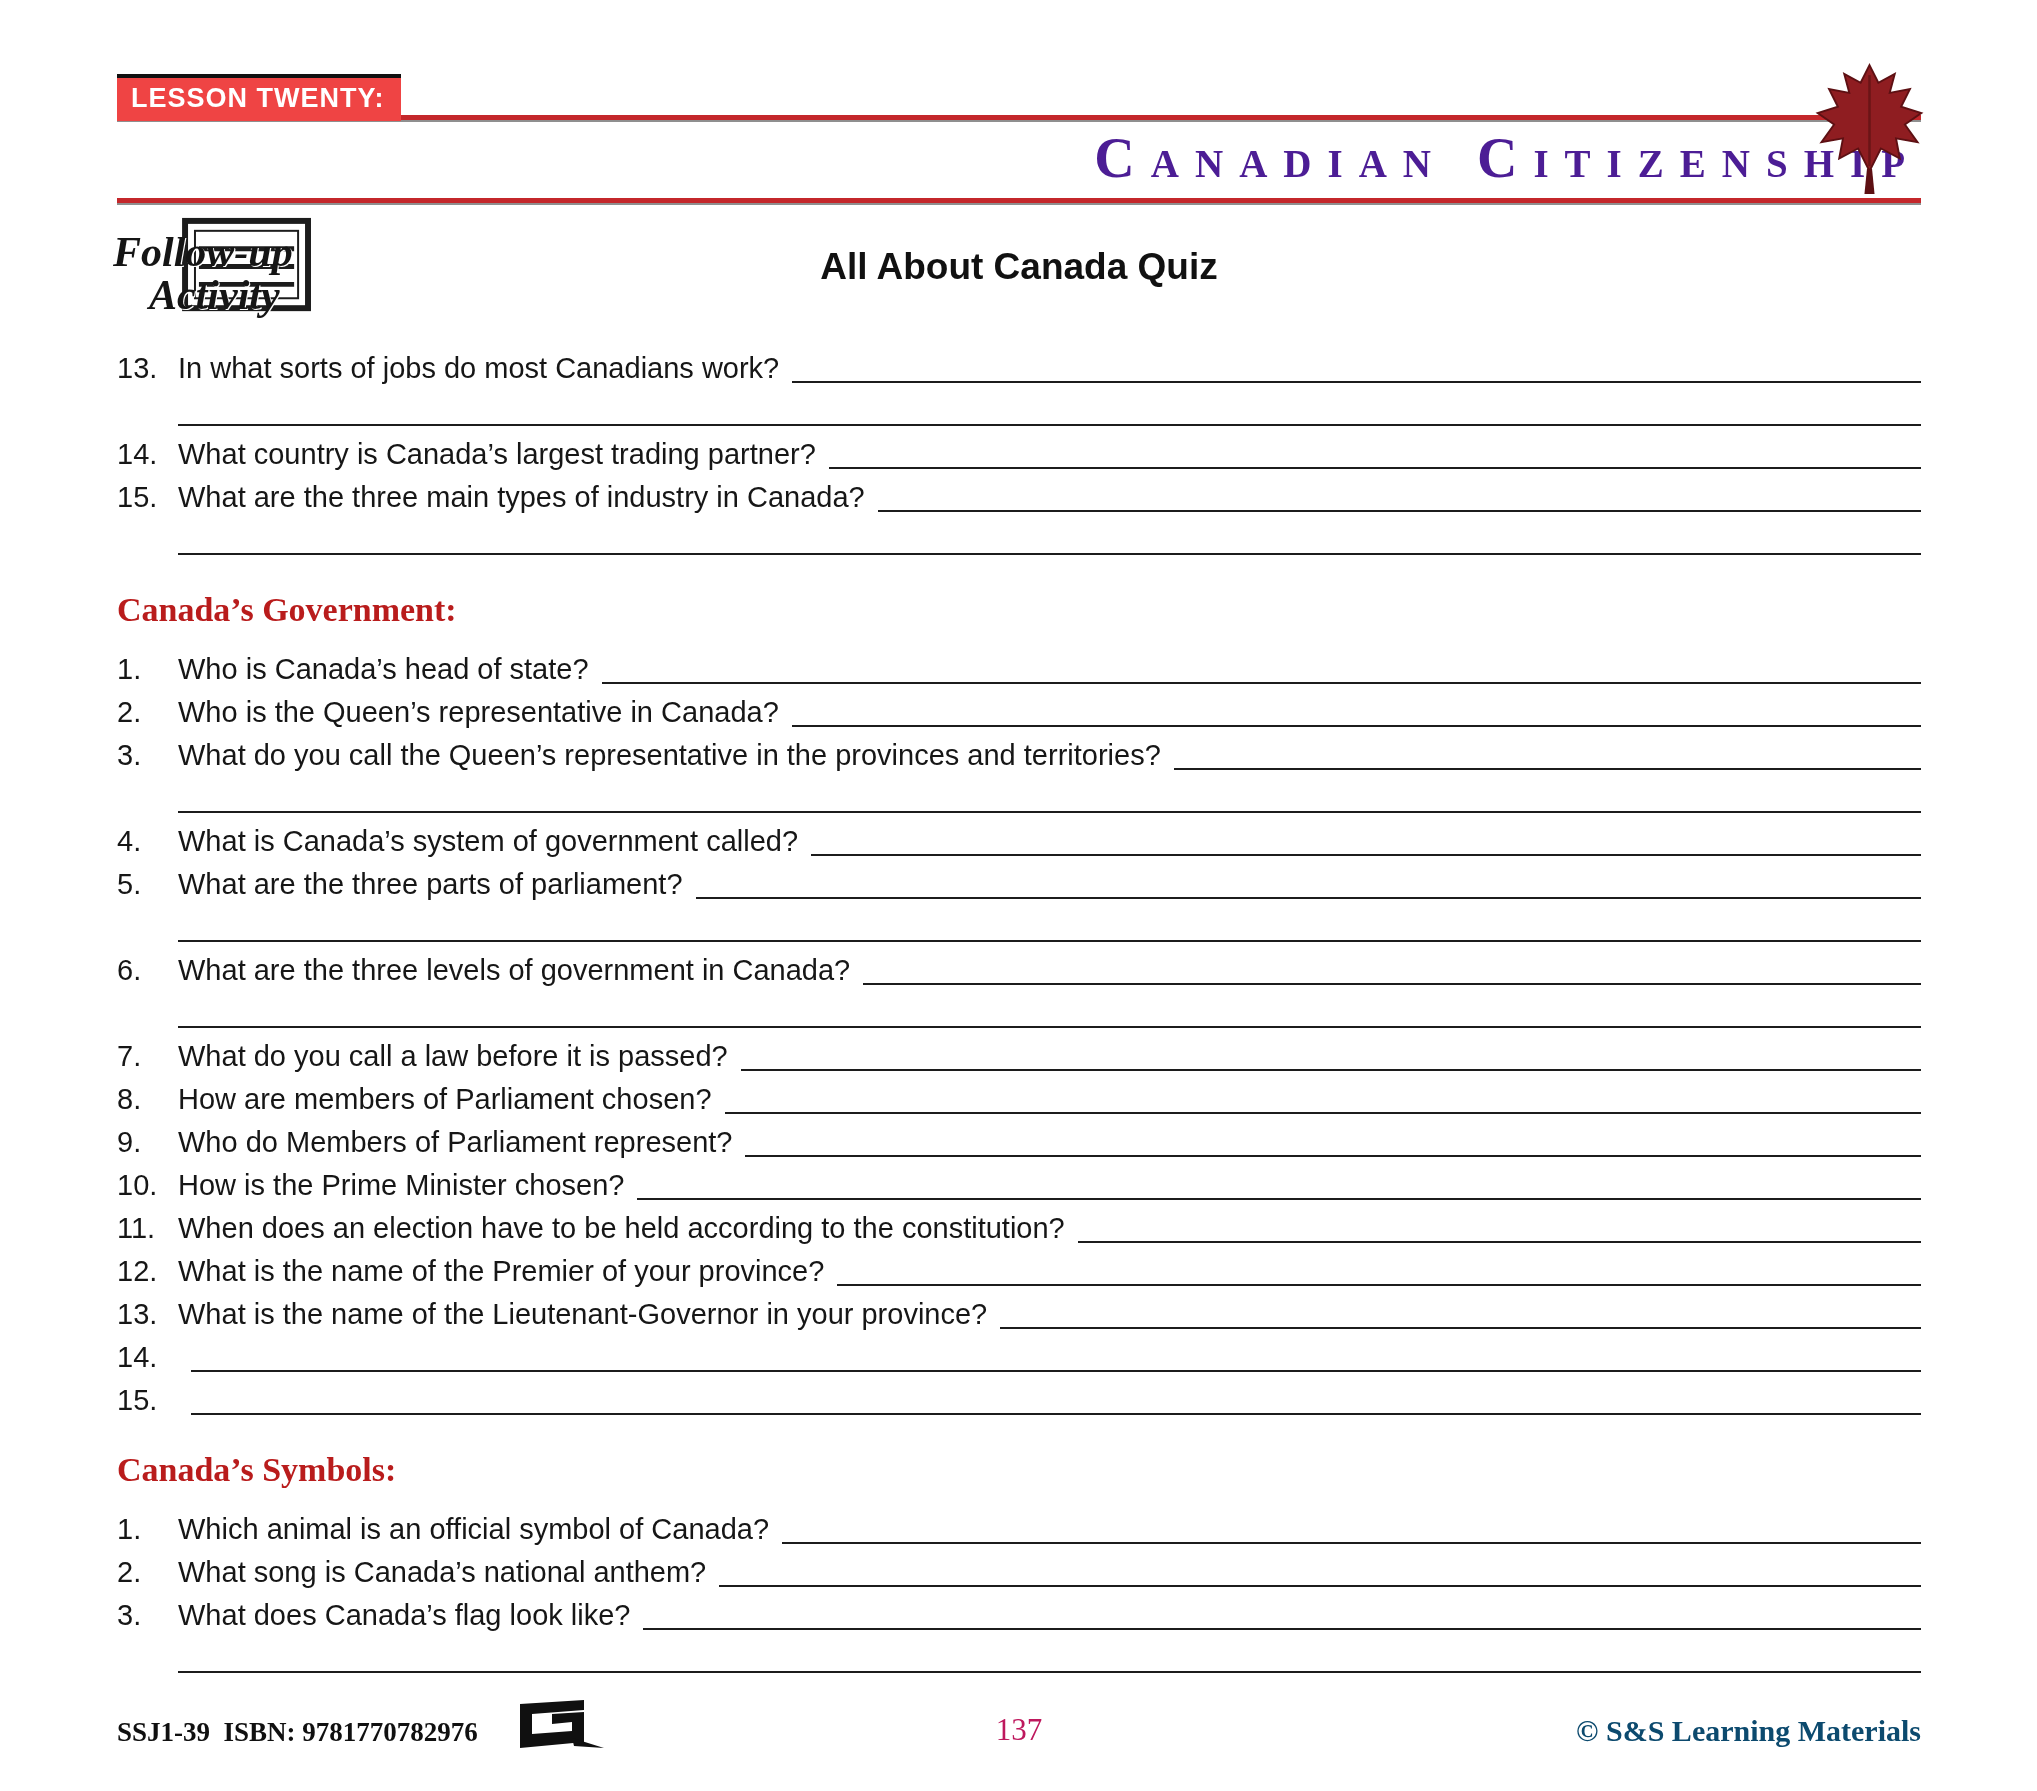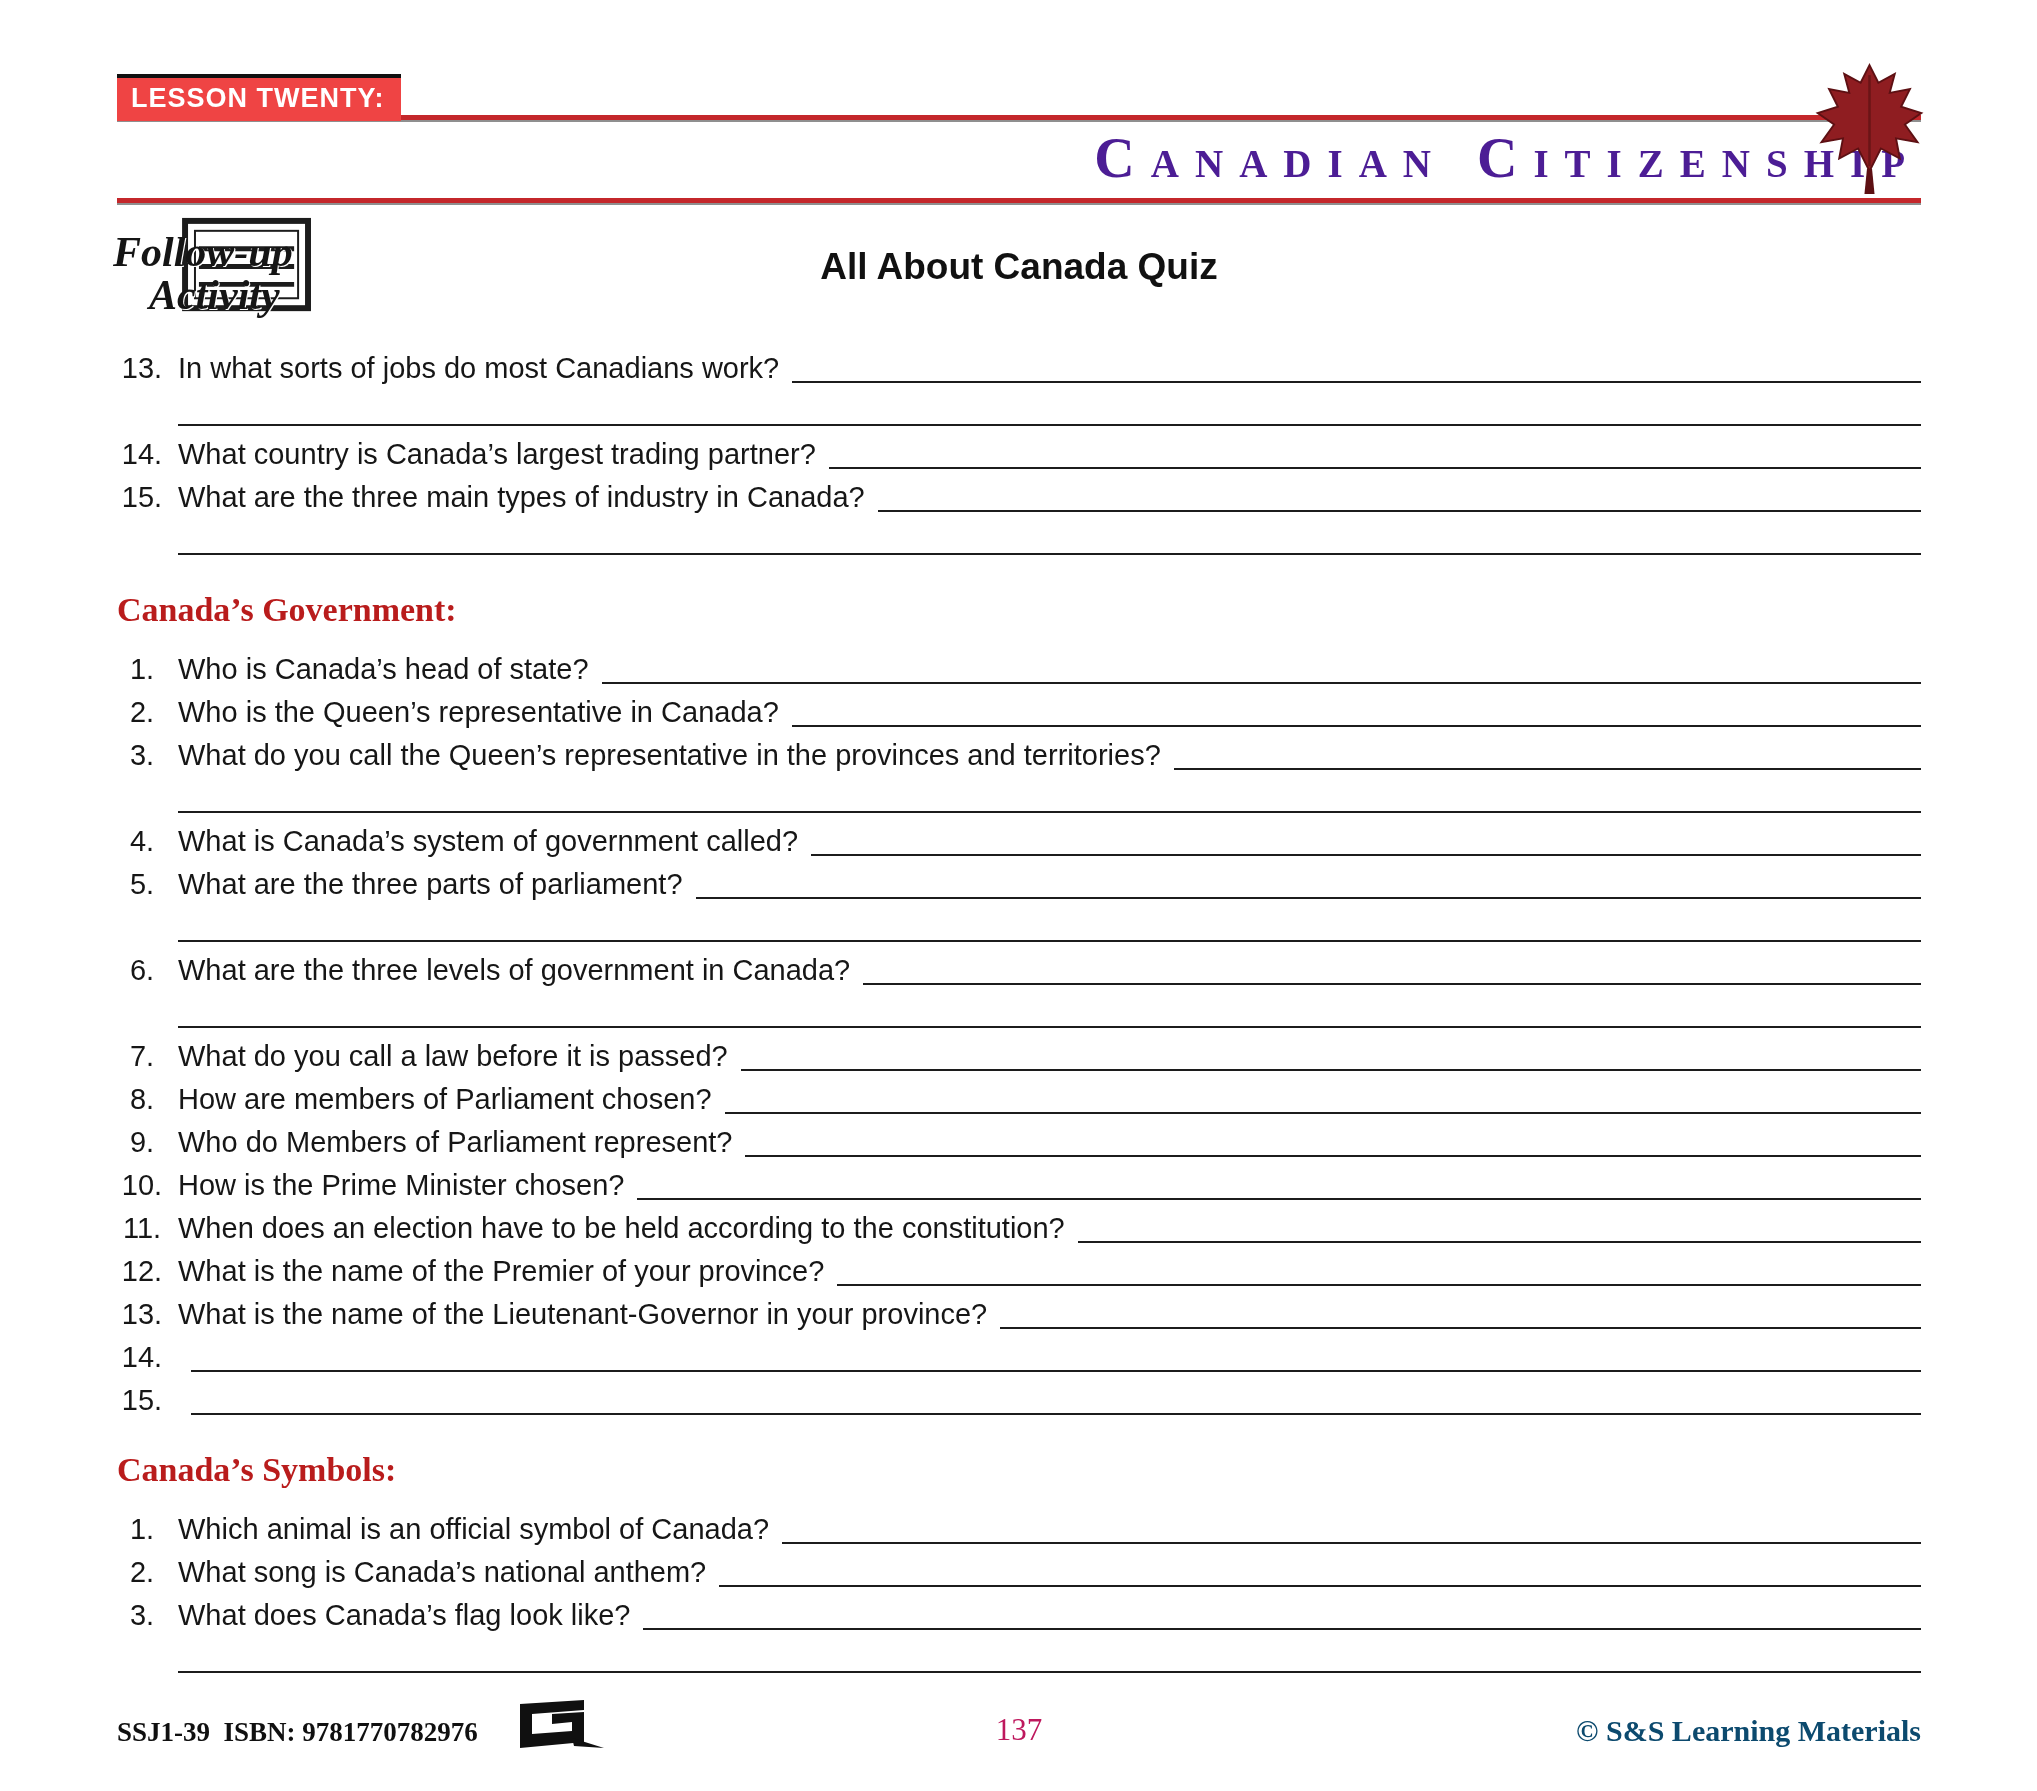--- a/index.html
+++ b/index.html
@@ -64,21 +64,21 @@
   
   .sec-heading {
     font-size: 34px; font-weight: bold; line-height: 1;
     margin: 38px 0 28px 0; color: #b91c1c; font-family: Liberation Serif, serif;
   }
   .q-row {
     display: flex; align-items: flex-end;
     font-size: 29px; line-height: 29px;
     margin-bottom: 14px; color: #161616;
   }
-  .q-num { flex: none; width: 50px; text-align: center; margin-right: 11px; }
+  .q-num { flex: none; width: 50px; text-align: left; margin-right: 11px; }
   .q-text { flex: none; white-space: nowrap; }
   .q-blank {
     flex: 1 1 auto; height: 3px; margin-left: 13px;
     border-bottom: 2px solid #1c1c1c;
   }
   .q-extra {
     height: 29px; margin: 0 0 14px 61px;
     border-bottom: 2px solid #1c1c1c;
   }
 

